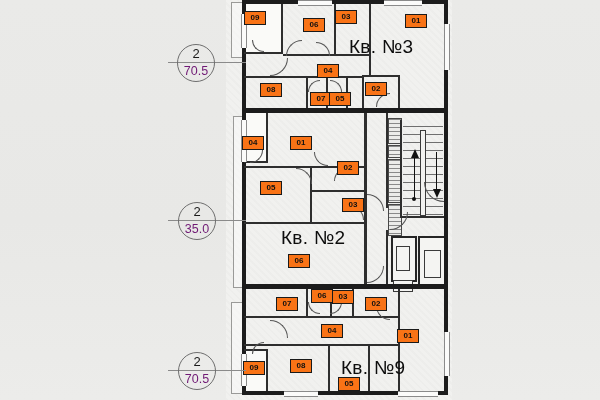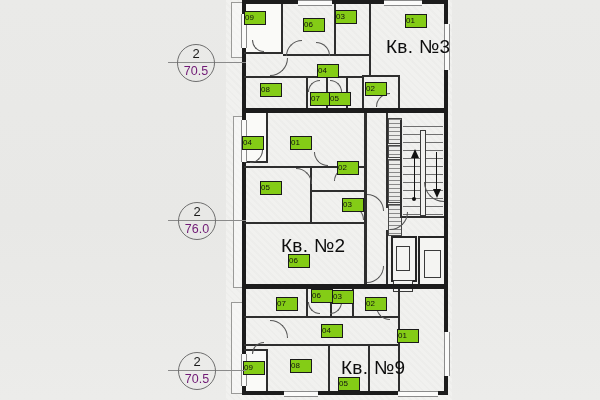--- a/index.html
+++ b/index.html
@@ -9,22 +9,22 @@
     font-family:"Liberation Sans","DejaVu Sans",sans-serif;color:#111;
   }
   .abs{position:absolute;}
   .paper{left:226px;top:0;width:226px;height:400px;background:#f1f1ef;}
   .paper::after{content:"";position:absolute;inset:0;
     background:repeating-linear-gradient(45deg,rgba(0,0,0,.015) 0 2px,transparent 2px 5px);}
   .wall{background:#1c1c1c;}
   .pwall{background:#2e2e2e;}
   .roompatch{background:#fafaf8;}
   .chip{
-    width:20px;height:12px;background:#84cc16;border:1px solid #1a1a1a;
-    font-size:8px;font-weight:normal;line-height:12px;color:#111;
+    width:20px;height:12px;background:#f97316;border:1px solid #1a1a1a;
+    font-size:8px;font-weight:bold;line-height:12px;text-align:center;color:#111;
   }
   .apt-title{font-size:19px;color:#0d0d0d;letter-spacing:.3px;white-space:nowrap;}
   .stamp{
     width:38px;height:38px;border:1px solid #6e6e6e;border-radius:50%;
     display:flex;flex-direction:column;align-items:center;justify-content:space-between;
     box-sizing:border-box;padding:2px 0 3px 0;
   }
   .stamp .rooms{font-size:13px;line-height:14px;color:#1a1a1a;}
   .stamp .area{font-size:12.5px;line-height:13px;color:#701a75;}
   .leader{height:1px;background:#8a8a8a;}
@@ -175,33 +175,33 @@
 <div class="abs chip" style="left:276px;top:297px;">07</div>
 <div class="abs chip" style="left:311px;top:289px;">06</div>
 <div class="abs chip" style="left:332px;top:290px;">03</div>
 <div class="abs chip" style="left:365px;top:297px;">02</div>
 <div class="abs chip" style="left:321px;top:324px;">04</div>
 <div class="abs chip" style="left:397px;top:329px;">01</div>
 <div class="abs chip" style="left:243px;top:361px;">09</div>
 <div class="abs chip" style="left:290px;top:359px;">08</div>
 <div class="abs chip" style="left:338px;top:377px;">05</div>
 
-<div class="abs apt-title" style="left:386px;top:36px;">Кв. №3</div>
-<div class="abs apt-title" style="left:281px;top:235px;">Кв. №2</div>
+<div class="abs apt-title" style="left:349px;top:36px;">Кв. №3</div>
+<div class="abs apt-title" style="left:281px;top:227px;">Кв. №2</div>
 <div class="abs apt-title" style="left:341px;top:357px;">Кв. №9</div>
 
 <div class="abs leader" style="left:168px;top:62px;width:78px;"></div>
 <div class="abs stamp" style="left:177px;top:44px;">
   <span class="rooms">2</span>
   <span class="area">70.5</span>
 </div>
 
 <div class="abs leader" style="left:168px;top:220px;width:78px;"></div>
 <div class="abs stamp" style="left:178px;top:202px;">
   <span class="rooms">2</span>
-  <span class="area">76.0</span>
+  <span class="area">35.0</span>
 </div>
 
 <div class="abs leader" style="left:168px;top:370px;width:78px;"></div>
 <div class="abs stamp" style="left:178px;top:352px;">
   <span class="rooms">2</span>
   <span class="area">70.5</span>
 </div>
 
 </body></html>

